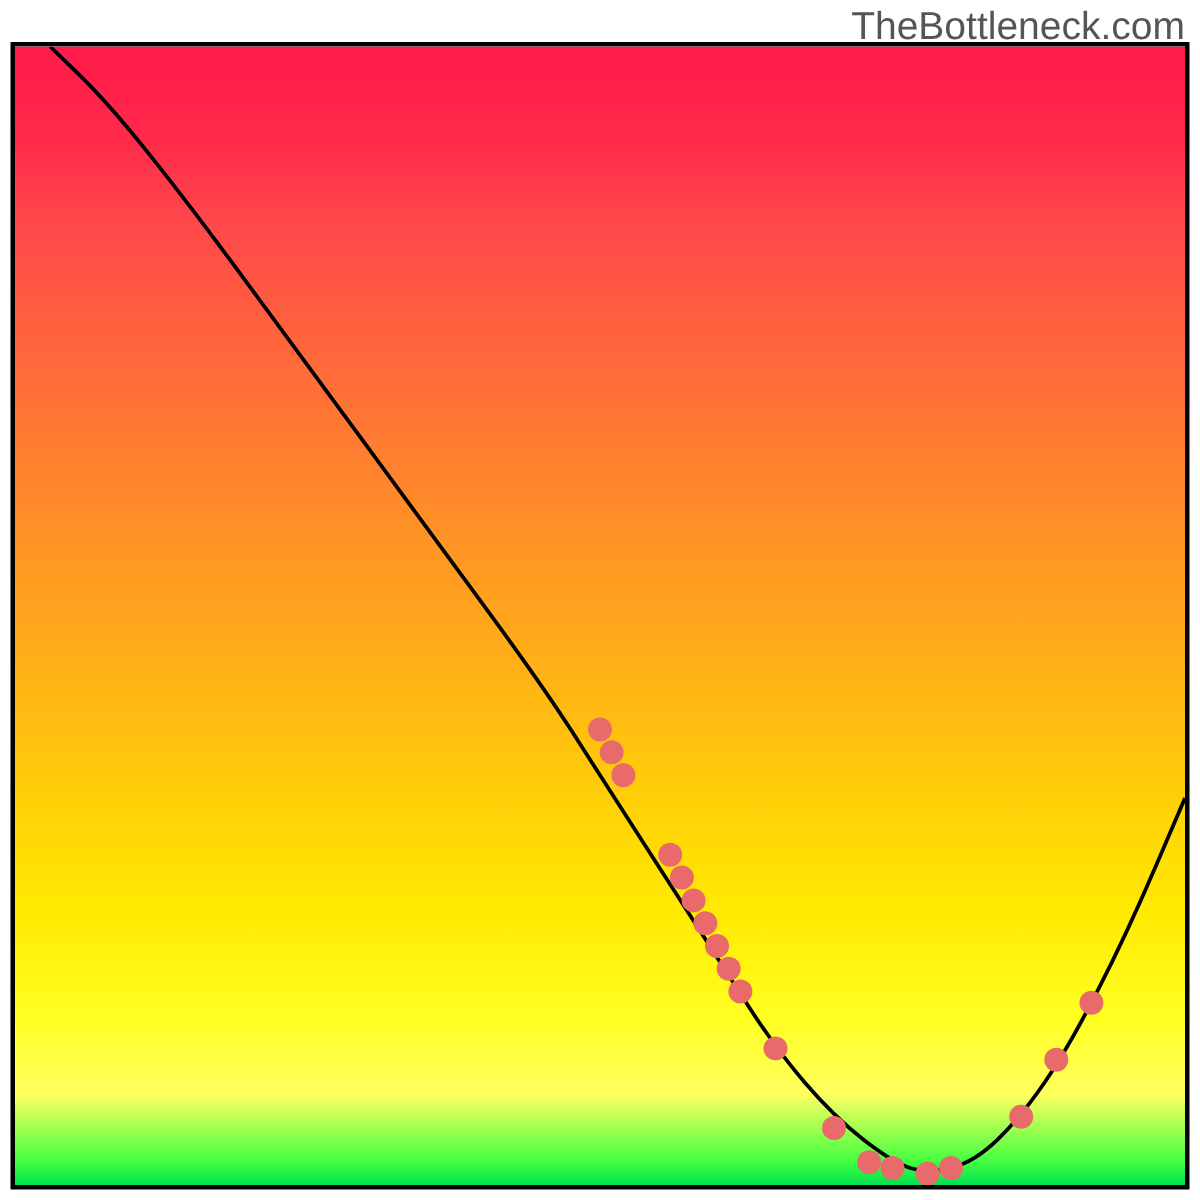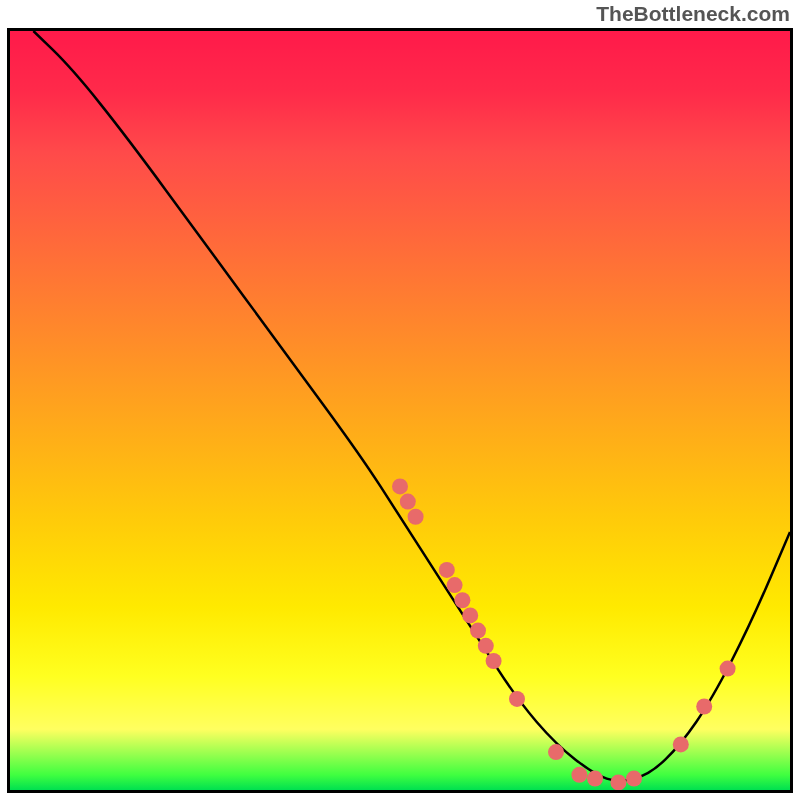--- a/index.html
+++ b/index.html
@@ -8,23 +8,23 @@
     width: 800px;
     height: 800px;
     background: #ffffff;
     font-family: Arial, sans-serif;
     overflow: hidden;
   }
   .watermark {
     position: absolute;
     top: 2px;
     right: 10px;
-    font-size: 21px;
+    font-size: 26px;
     color: #555555;
-    font-weight: bold;
+    font-weight: normal;
     z-index: 10;
     text-align: right;
   }
   .chart-container {
     position: absolute;
     top: 28px;
     left: 7px;
     width: 786px;
     height: 765px;
     border: 3px solid #000000;

